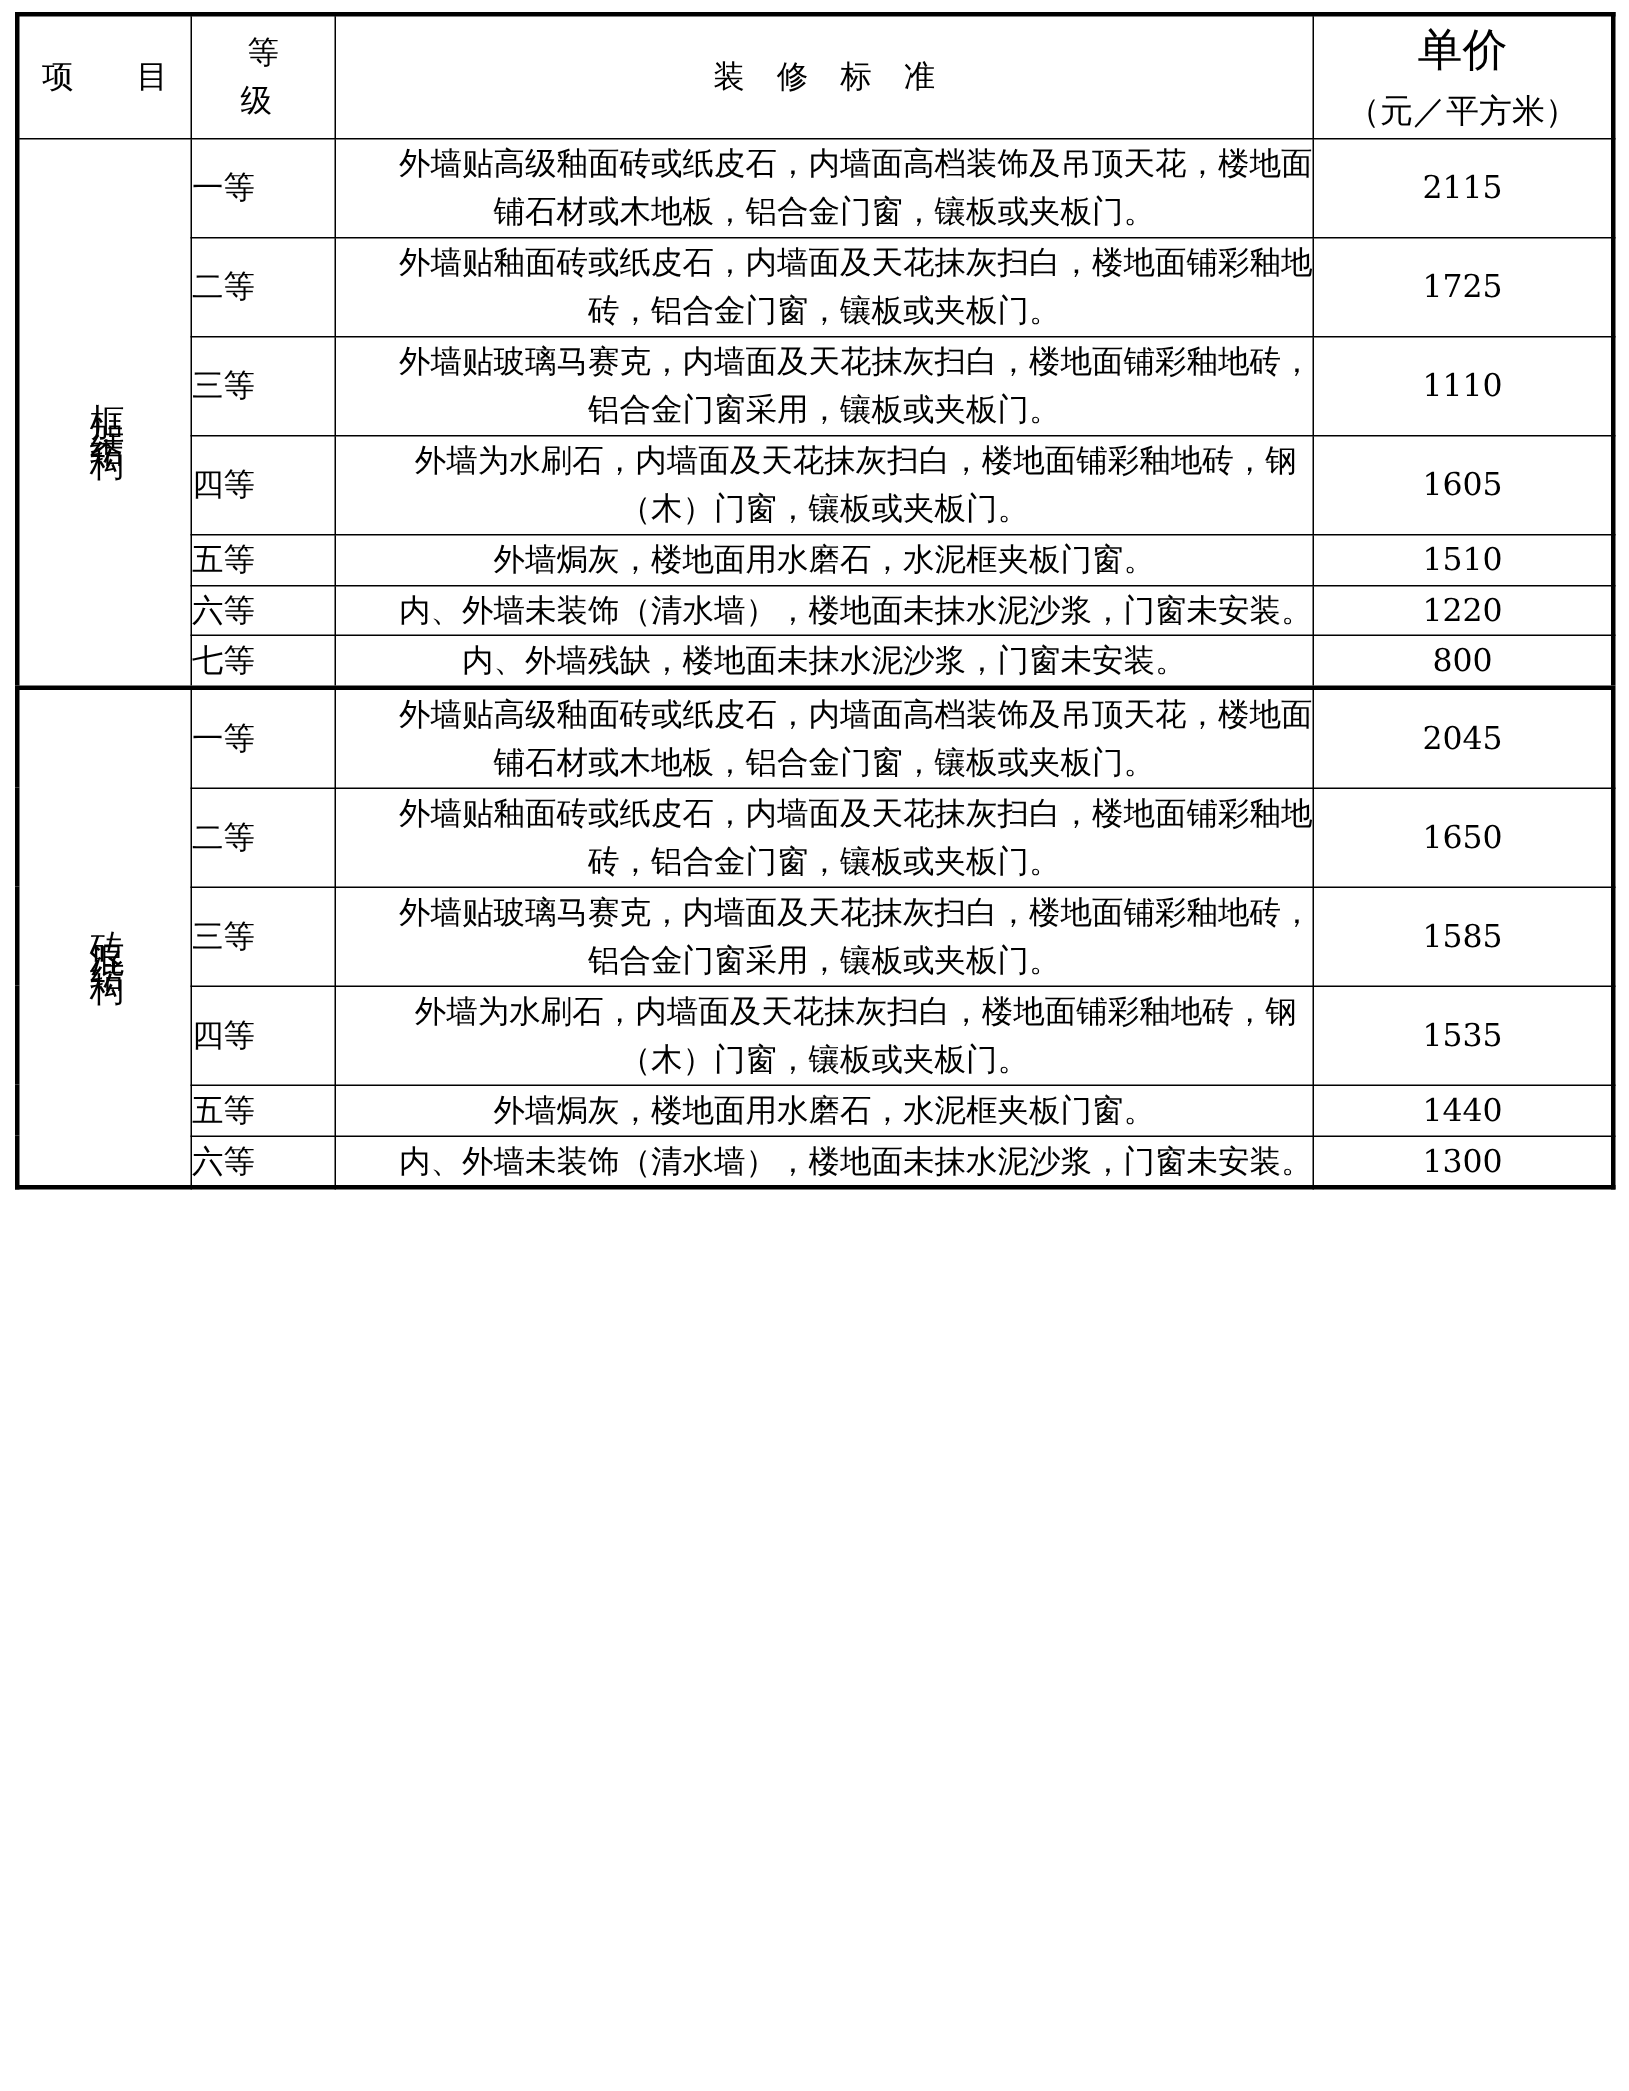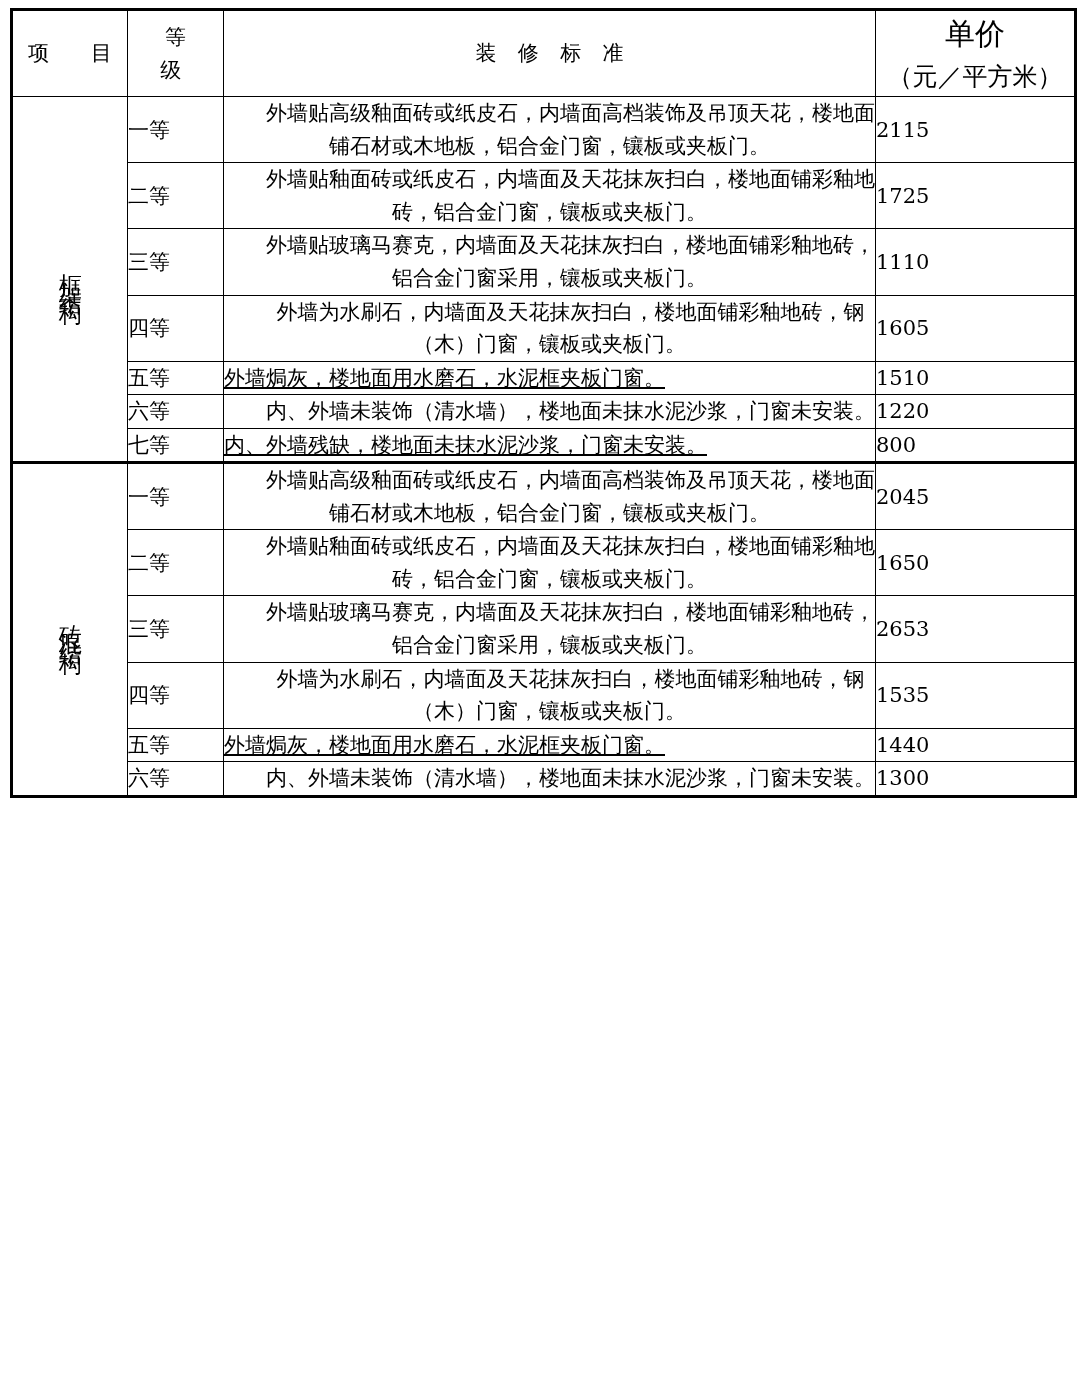--- a/index.html
+++ b/index.html
@@ -57,21 +57,21 @@
     letter-spacing: 0.45em;
     text-indent: 0.45em;
     font-size: 22px;
   }
   .hdr-std {
     letter-spacing: 0.35em;
     text-indent: 0.35em;
     font-size: 22px;
   }
   .hdr-price-line1 { font-size: 30px; }
-  .hdr-price-line2 { font-size: 25px; }
+  .hdr-price-line2 { font-size: 22px; }
 
   td.group-cell {
     text-align: center;
     font-size: 23px;
     line-height: 1.9;
     letter-spacing: 0.05em;
     border-right: 1px solid #000;
   }
   td.group-cell .vert {
     display: inline-block;
@@ -86,25 +86,25 @@
     font-size: 21px;
   }
   td.std-cell {
     text-align: center;
     padding: 9px 12px 9px 14px;
     text-indent: 2em;
     font-size: 21px;
     line-height: 1.62;
   }
   td.std-cell.center {
-    text-align: left;
+    text-align: center;
     text-indent: 0;
-    text-decoration: underline;
   }
   td.price-cell {
+    text-align: center;
     font-size: 21px;
   }
   tr.group-start-row > td {
     border-top: 3px solid #000000;
   }
   tbody tr:first-child > td {
     border-top: none;
   }
 </style>
 </head>
@@ -173,21 +173,21 @@
           <td class="price-cell">2045</td>
         </tr>
         <tr>
           <td class="grade-cell">二等</td>
           <td class="std-cell">外墙贴釉面砖或纸皮石，内墙面及天花抹灰扫白，楼地面铺彩釉地砖，铝合金门窗，镶板或夹板门。</td>
           <td class="price-cell">1650</td>
         </tr>
         <tr>
           <td class="grade-cell">三等</td>
           <td class="std-cell">外墙贴玻璃马赛克，内墙面及天花抹灰扫白，楼地面铺彩釉地砖，铝合金门窗采用，镶板或夹板门。</td>
-          <td class="price-cell">2653</td>
+          <td class="price-cell">1585</td>
         </tr>
         <tr>
           <td class="grade-cell">四等</td>
           <td class="std-cell">外墙为水刷石，内墙面及天花抹灰扫白，楼地面铺彩釉地砖，钢（木）门窗，镶板或夹板门。</td>
           <td class="price-cell">1535</td>
         </tr>
         <tr>
           <td class="grade-cell">五等</td>
           <td class="std-cell center">外墙焗灰，楼地面用水磨石，水泥框夹板门窗。</td>
           <td class="price-cell">1440</td>

